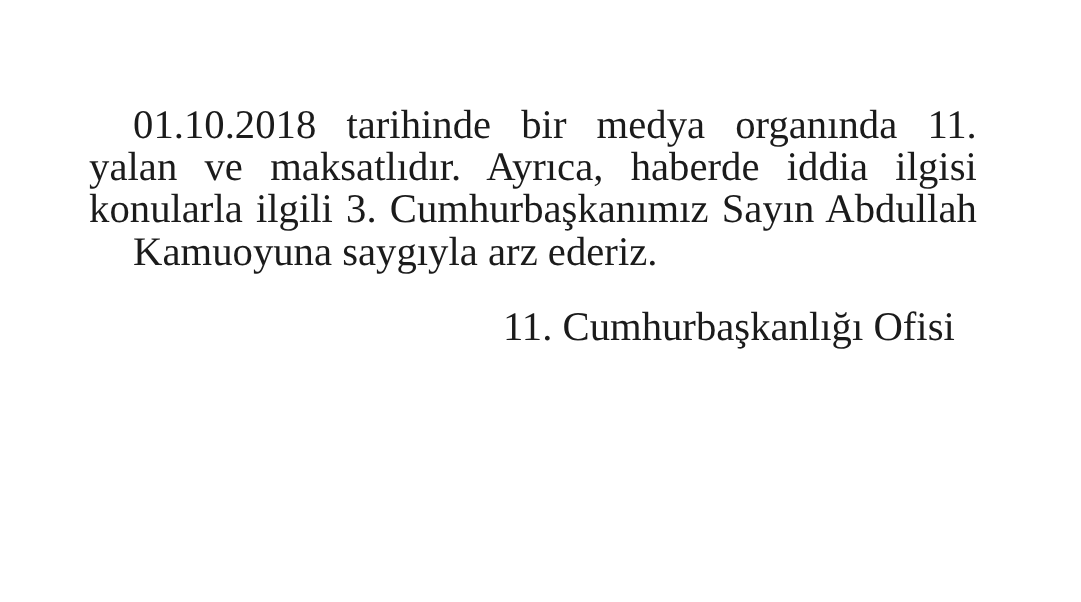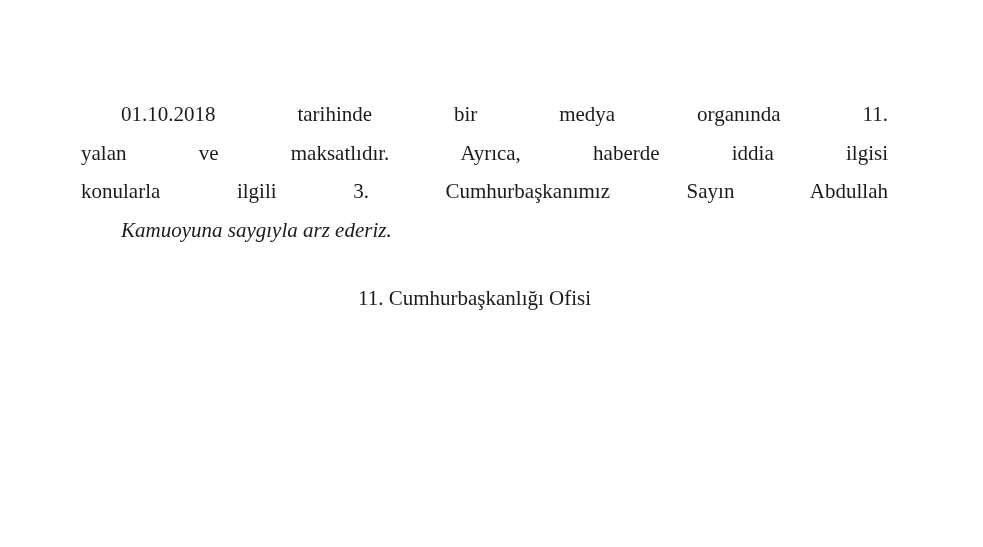--- a/index.html
+++ b/index.html
@@ -13,42 +13,41 @@
     height: 547px;
     background: #ffffff;
     overflow: hidden;
   }
   .statement {
     position: absolute;
     left: 81px;
     top: 95px;
     width: 807px;
     font-family: "Liberation Serif", "DejaVu Serif", serif;
-    font-size: 21px;
+    font-size: 37px;
     line-height: 38.6px;
     color: #1b1b1b;
   }
   .line {
     height: 38.6px;
     overflow: hidden;
     text-align: justify;
     text-align-last: justify;
     white-space: normal;
   }
   .line.indent {
     padding-left: 40px;
   }
   .line.plain {
     text-align: center;
     text-align-last: left;
-    font-style: italic;
   }
   .signature {
     margin-top: 30px;
-    text-align: center;
+    text-align: right;
     padding-right: 20px;
     height: 38.6px;
   }
 </style>
 </head>
 <body>
 
 <div class="page">
   <div class="statement">
     <div class="line indent">01.10.2018 tarihinde bir medya organında 11.</div>

